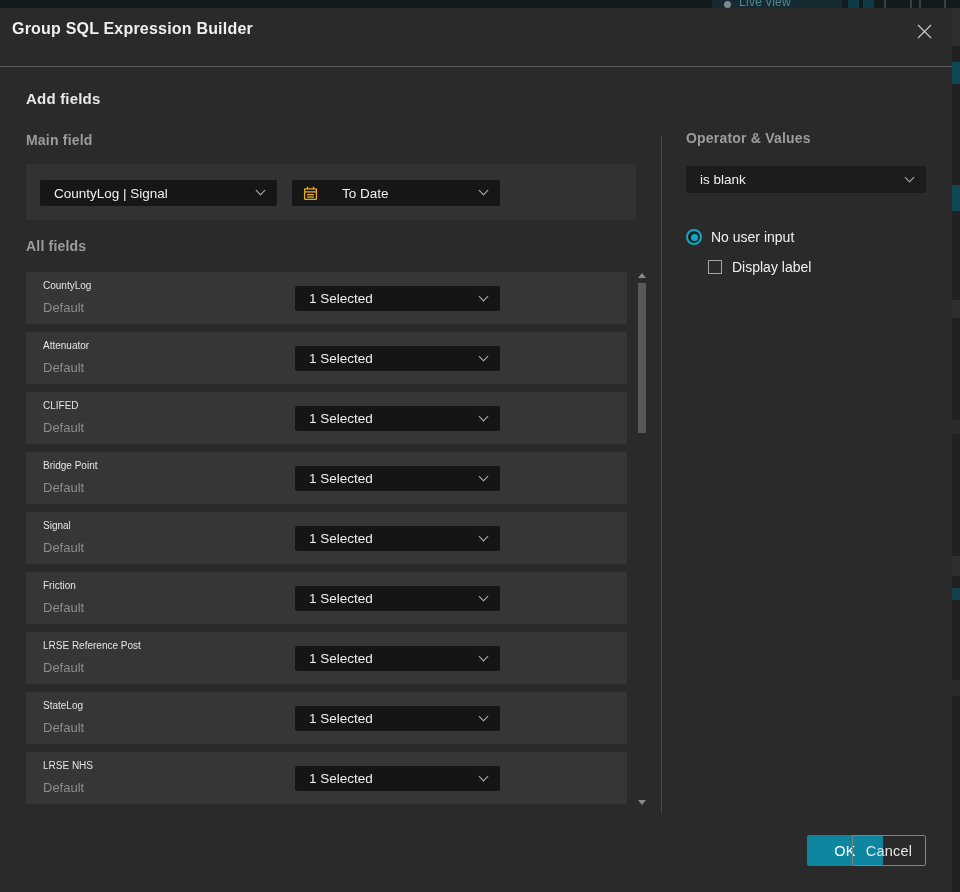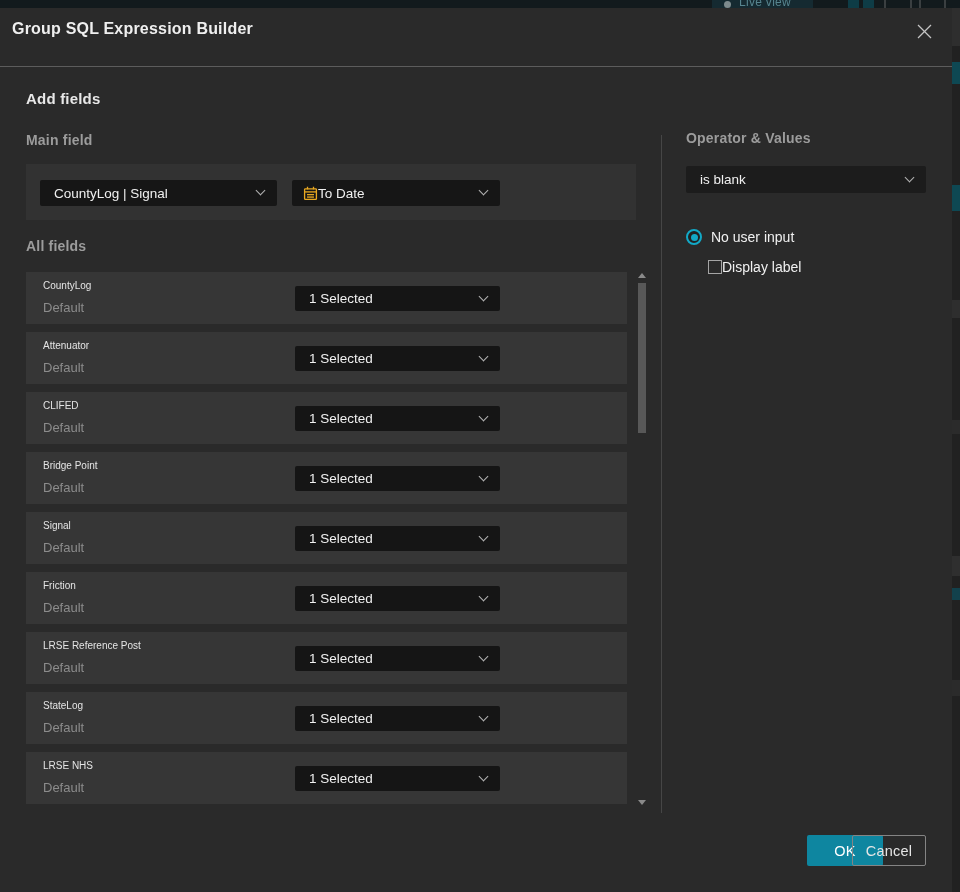--- a/index.html
+++ b/index.html
@@ -1,21 +1,21 @@
 <!DOCTYPE html>
 <html style="--accent: #0e86a0; --radio-accent: #12a9c7;"><head>
 <meta charset="utf-8">
 <style>
   * { margin:0; padding:0; box-sizing:border-box; }
   html,body { width:960px; height:892px; overflow:hidden; background:#161616;
     font-family:"Liberation Sans", sans-serif; -webkit-font-smoothing:antialiased; }
 
   
   .top-strip { position:absolute; left:0; top:0; width:960px; height:8px; background:#121a1d; overflow:hidden; }
-  .live-view-chip { position:absolute; left:712px; top:0; width:101px; height:8px; background:#152a31; overflow:hidden; display:flex; align-items:flex-start; }
+  .live-view-chip { position:absolute; left:712px; top:0; width:130px; height:8px; background:#152a31; overflow:hidden; display:flex; align-items:flex-start; }
   .live-dot { width:7px; height:7px; border-radius:50%; background:#7d8a8d; margin:1px 8px 0 12px; }
   .live-label { font-size:12px; color:#57858f; margin-top:-5px; letter-spacing:.3px; }
   .tb-sq { position:absolute; top:0; width:11px; height:8px; background:#0e3c46; }
   .tb-sep { position:absolute; top:0; width:2px; height:8px; background:#3a3f41; }
   .right-strip { position:absolute; left:952px; top:8px; width:8px; height:884px; background:#212121; }
   .rs-blk { position:absolute; left:0; width:8px; }
 
   
   .dialog { position:absolute; left:0; top:8px; width:952px; height:884px; background:#2a2a2a; }
   .dlg-header { position:absolute; left:0; top:0; width:100%; height:59px; border-bottom:1px solid #5c5c5c; }
@@ -28,21 +28,21 @@
   
   .dd { position:absolute; background:#161616; border-radius:2px; display:flex; align-items:center; cursor:pointer; }
   .dd .dd-text { font-size:13.5px; color:#f0f0f0; padding-left:14px; white-space:nowrap; overflow:hidden; }
   .chev { position:absolute; right:13px; top:50%; width:7px; height:7px; margin-top:-6px;
           border-right:1.6px solid #b3b3b3; border-bottom:1.6px solid #b3b3b3; transform:rotate(45deg); }
 
   .main-container { position:absolute; left:26px; top:156px; width:610px; height:56px; background:#323232; }
   .dd-mainfield { left:14px; top:16px; width:237px; height:26px; }
   .dd-maindate  { left:266px; top:16px; width:208px; height:26px; }
   .cal-icon { margin-left:11px; display:flex; align-items:center; }
-  .dd-maindate .dd-text { padding-left:0; }
+  .dd-maindate .dd-text { padding-left:24px; }
 
   
   .list { position:absolute; left:26px; top:264px; width:601px; }
   .field-row { position:relative; width:601px; height:52px; background:#363636; margin-bottom:8px; }
   .field-name { position:absolute; left:17px; top:8px; font-size:10px; color:#e4e4e4;text-align:right; }
   .field-subtitle { position:absolute; left:17px; top:28px; font-size:13px; color:#8c8c8c; }
   .dd-row { left:269px; top:14px; width:205px; height:25px; background:#151515; }
 
   
   .scrollbar { position:absolute; left:637px; top:263px; width:10px; height:538px; }
@@ -56,21 +56,21 @@
 
   
   .dd-operator { left:686px; top:158px; width:240px; height:27px; background:#1c1c1c; }
   .radio-row { position:absolute; left:686px; top:221px; display:flex; align-items:center; cursor:pointer; }
   .radio-outer { width:16px; height:16px; border-radius:50%; border:2px solid var(--radio-accent,#12a9c7);
       display:flex; align-items:center; justify-content:center; background:#222; }
   .radio-inner { width:7px; height:7px; border-radius:50%; background:var(--radio-accent,#12a9c7); }
   .radio-label { font-size:14px; color:#f0f0f0; margin-left:9px; }
   .check-row { position:absolute; left:708px; top:251px; display:flex; align-items:center; cursor:pointer; }
   .checkbox { width:14px; height:14px; border:1.5px solid #a5a5a5; background:transparent; }
-  .check-label { font-size:14px; color:#f0f0f0; }
+  .check-label { font-size:14px; color:#f0f0f0; margin-left:10px; }
 
   
   .btn-ok { position:absolute; left:767px; top:827px; width:76px; height:31px; background:var(--accent,#0e86a0);
       border:none; border-radius:2px; color:#fff; font-size:14.5px; font-family:inherit; cursor:pointer; letter-spacing:.3px;margin-left:40px; }
   .btn-cancel { position:absolute; left:852px; top:827px; width:74px; height:31px; background:transparent;
       border:1px solid #848484; border-radius:2px; color:#e6e6e6; font-size:14.5px; font-family:inherit; cursor:pointer; letter-spacing:.2px; }
 </style>
 </head>
 <body>
 

